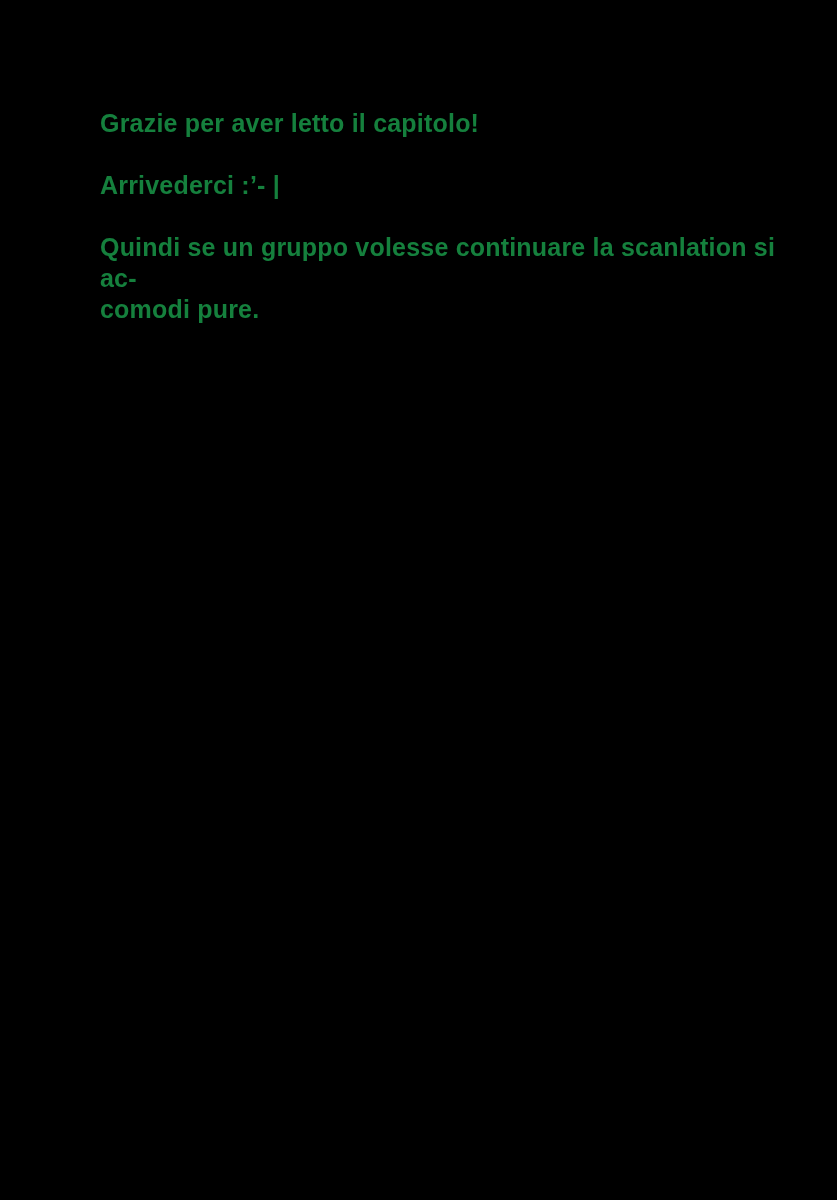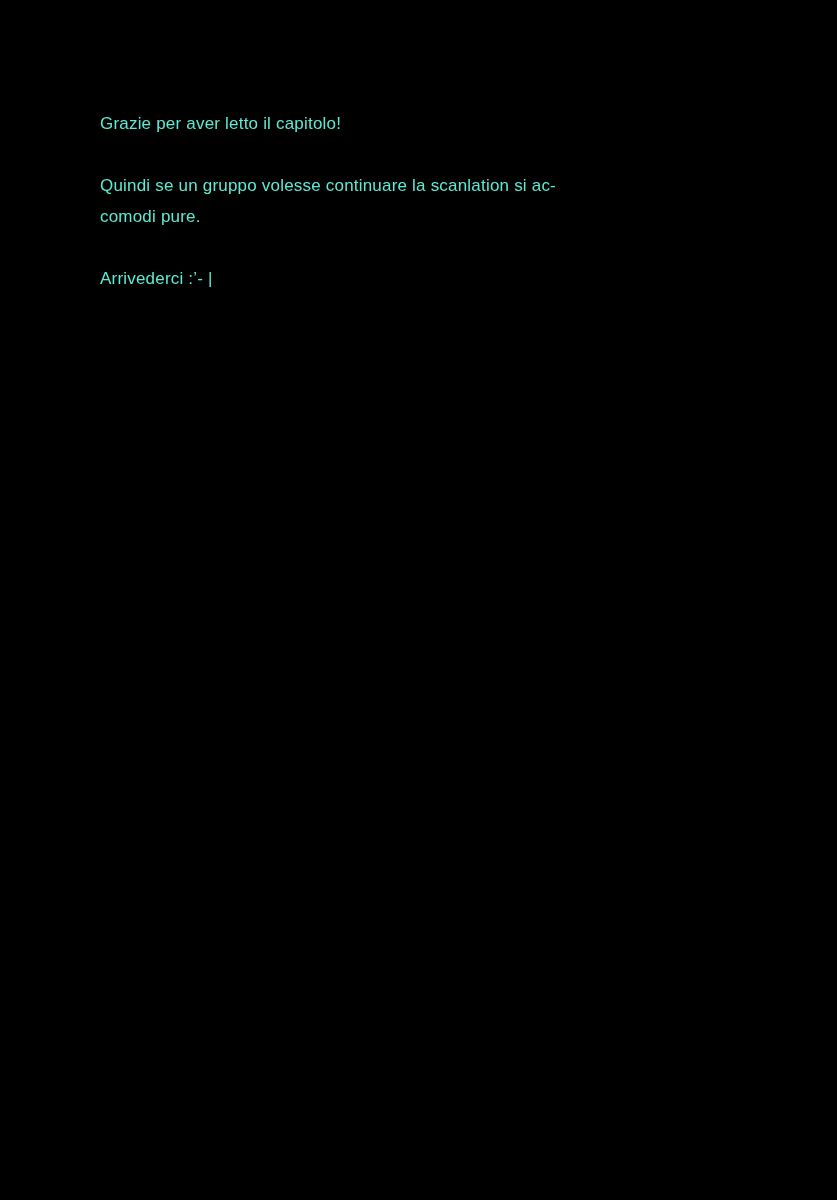--- a/index.html
+++ b/index.html
@@ -20,32 +20,32 @@
     background: #000000;
   }
   .note {
     position: absolute;
     left: 100px;
     top: 108px;
     width: 680px;
   }
   .para {
     margin: 0 0 31px 0;
-    font-size: 17px;
+    font-size: 25px;
     line-height: 31px;
-    font-weight: 400;
+    font-weight: 700;
     letter-spacing: 0.2px;
-    color: #5eead4;
+    color: #15803d;
     white-space: pre-line;
     text-align: left;
   }
 </style>
 </head>
 <body>
 
 <div class="page">
   <div class="note">
     <p class="para">Grazie per aver letto il capitolo!</p>
+    <p class="para">Arrivederci :’- |</p>
     <p class="para">Quindi se un gruppo volesse continuare la scanlation si ac-
 comodi pure.</p>
-    <p class="para">Arrivederci :’- |</p>
   </div>
 </div>
 
 </body></html>

